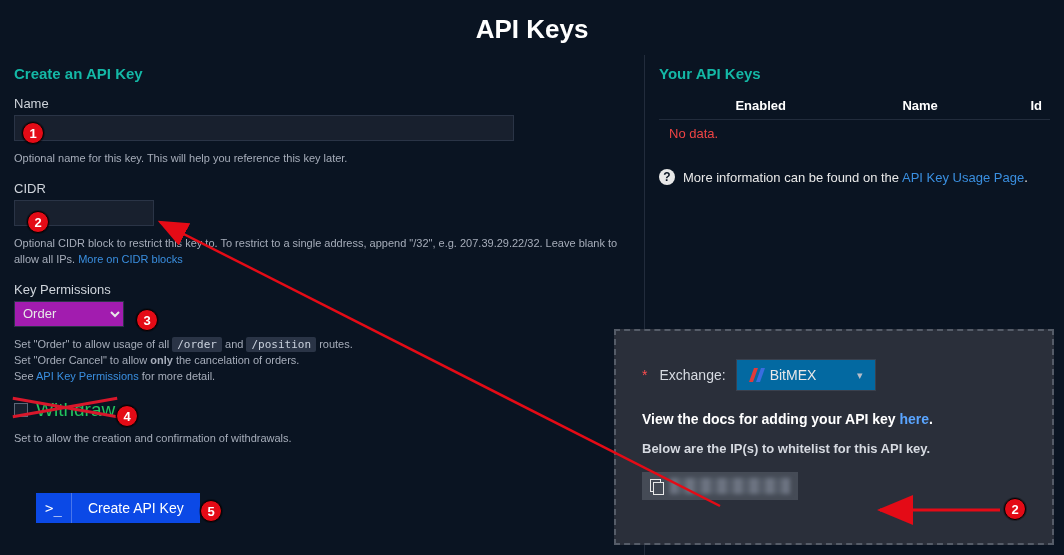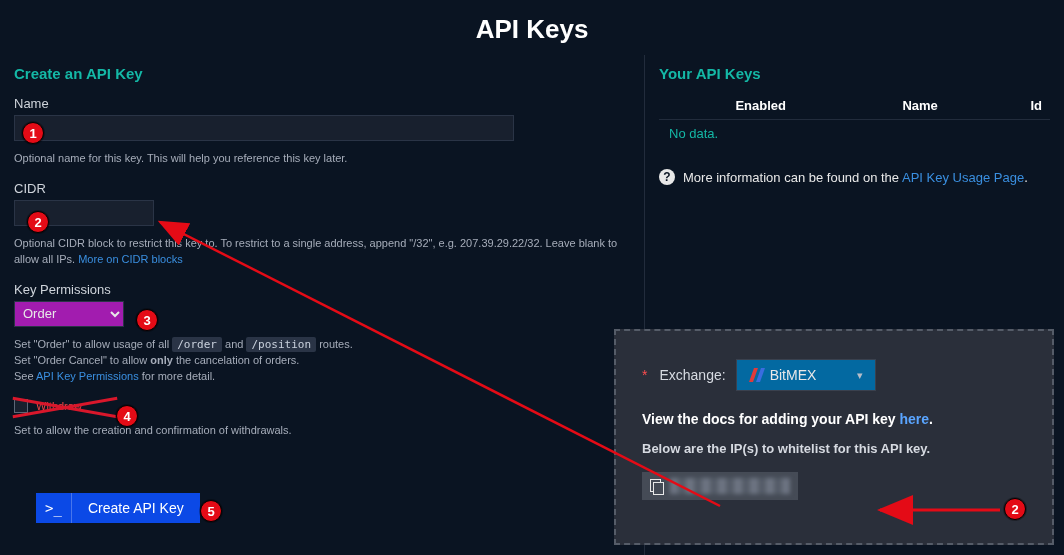--- a/index.html
+++ b/index.html
@@ -94,21 +94,21 @@
     gap: 8px;
     position: relative;
     width: 104px;
   }
   .check {
     width: 14px;
     height: 14px;
     border: 1px solid #5d6778;
     background: #18202e;
   }
-  .withdraw-label { font-size: 11px; color: #ef4444; }
+  .withdraw-label { font-size: 19px; color: #22c55e; }
   .cross-x {
     position: absolute;
     left: -2px; top: -6px;
     width: 106px; height: 26px;
     pointer-events: none;
   }
   .cross-x::before, .cross-x::after {
     content: "";
     position: absolute;
     left: 0; right: 0; top: 50%;
@@ -150,21 +150,21 @@
     font-weight: 700;
     color: #ffffff;
     padding: 6px 8px;
     border-bottom: 1px solid #222c3c;
   }
   .tbl-col-enabled { flex: 0 0 50%; text-align: center; }
   .tbl-col-name    { flex: 0 0 35%; text-align: center; }
   .tbl-col-id      { flex: 0 0 15%; text-align: right; }
   .no-data {
     font-size: 13px;
-    color: #14b8a6;
+    color: #ef4444;
     padding: 6px 10px;
   }
   .info-row {
     display: flex;
     align-items: center;
     gap: 8px;
     margin-top: 22px;
     font-size: 13px;
     color: #e8e8e8;
   }

